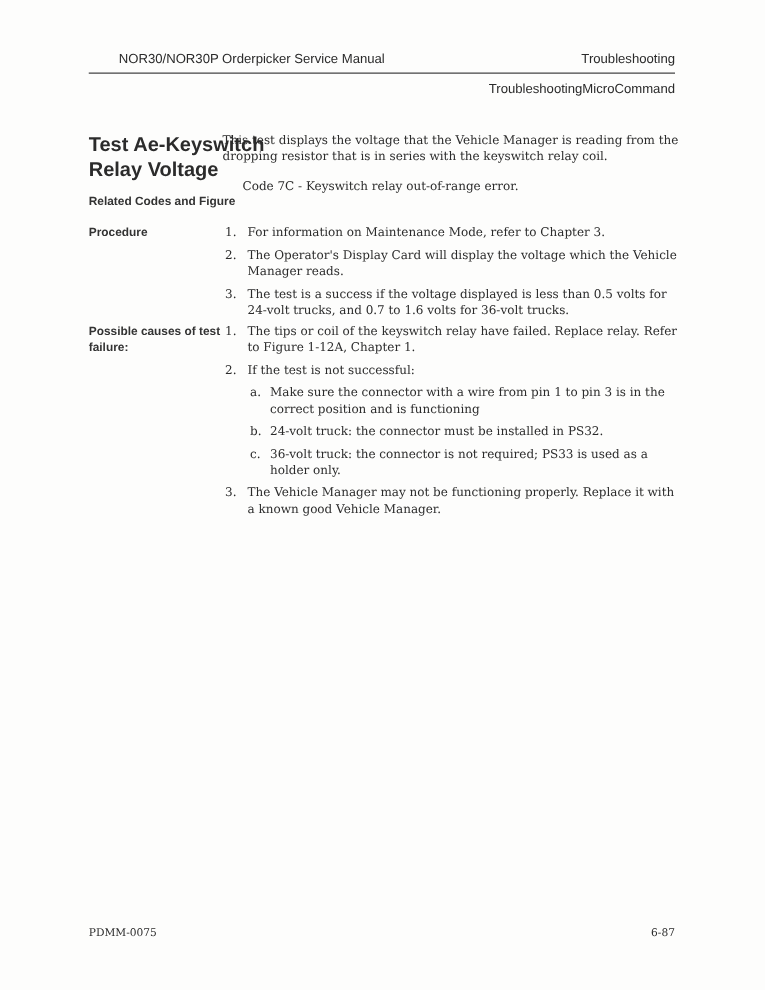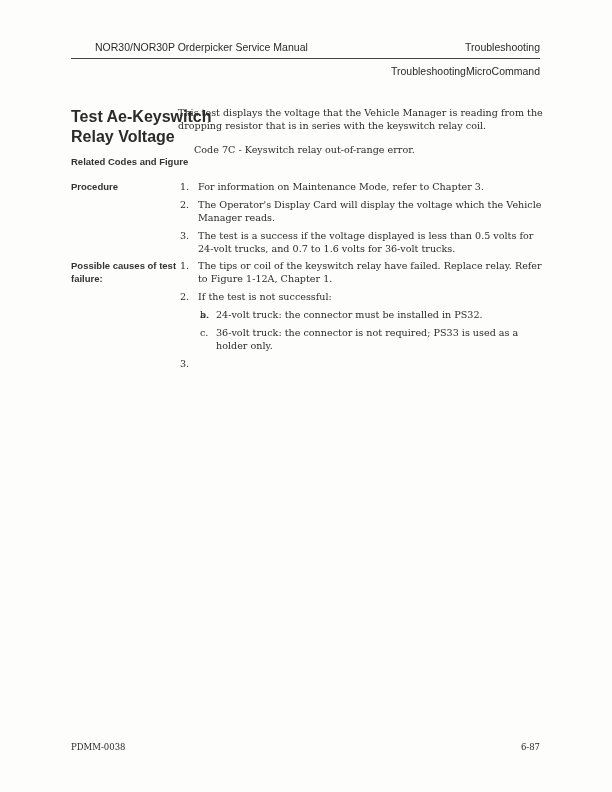--- a/index.html
+++ b/index.html
@@ -51,20 +51,20 @@
   <div class="item"><span class="num">3.</span><span>The test is a success if the voltage displayed is less than 0.5 volts for 24-volt trucks, and 0.7 to 1.6 volts for 36-volt trucks.</span></div>
 </div>
 
 <div class="abs sans label" style="top:259px">
   <div>Possible causes of test</div>
   <div>failure:</div>
 </div>
 <div class="abs serif body list" style="top:259px">
   <div class="item"><span class="num">1.</span><span>The tips or coil of the keyswitch relay have failed. Replace relay. Refer to Figure 1-12A, Chapter 1.</span></div>
   <div class="item"><span class="num">2.</span><span>If the test is not successful:</span></div>
-  <div class="sub"><span class="num">a.</span></div>
+  <div class="sub"><span class="num">a.</span><span>Make sure the connector with a wire from pin 1 to pin 3 is in the correct position and is functioning</span></div>
   <div class="sub"><span class="num">b.</span><span>24-volt truck: the connector must be installed in PS32.</span></div>
   <div class="sub"><span class="num">c.</span><span>36-volt truck: the connector is not required; PS33 is used as a holder only.</span></div>
-  <div class="item"><span class="num">3.</span></div>
+  <div class="item"><span class="num">3.</span><span>The Vehicle Manager may not be functioning properly. Replace it with a known good Vehicle Manager.</span></div>
 </div>
 
-<div class="abs serif" id="foot-left">PDMM-0038</div>
+<div class="abs serif" id="foot-left">PDMM-0075</div>
 <div class="abs serif" id="foot-right">6-87</div>
 
 </body></html>

